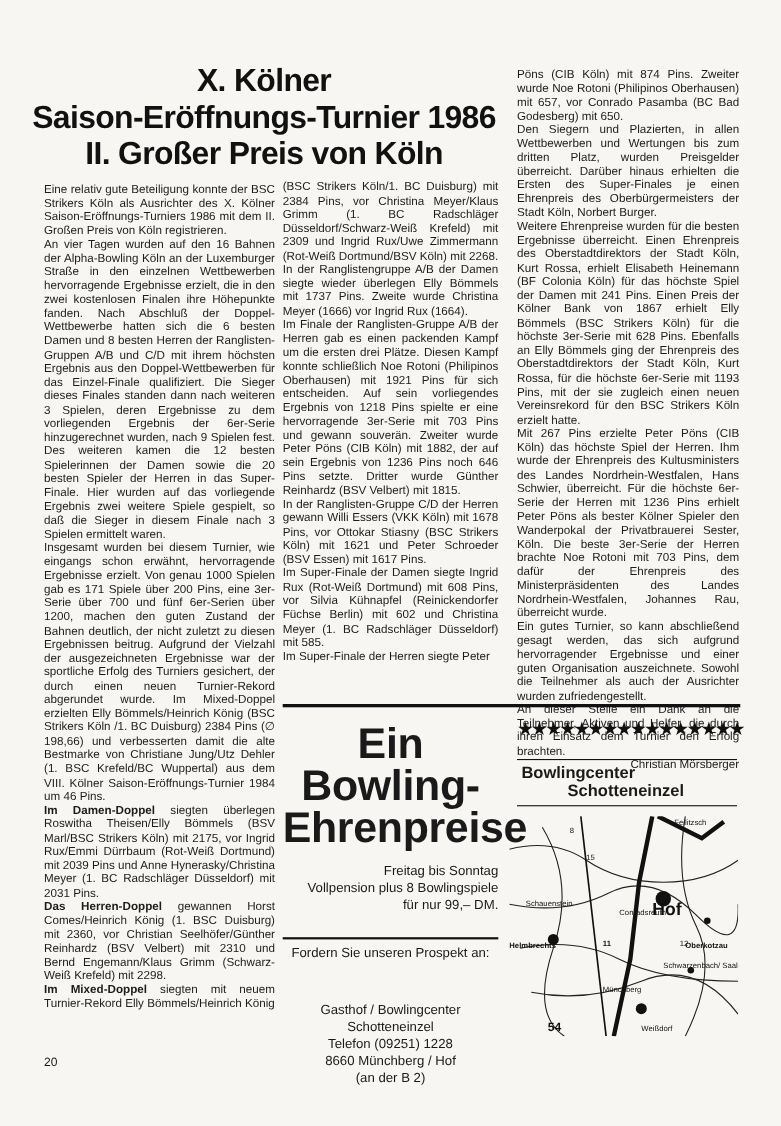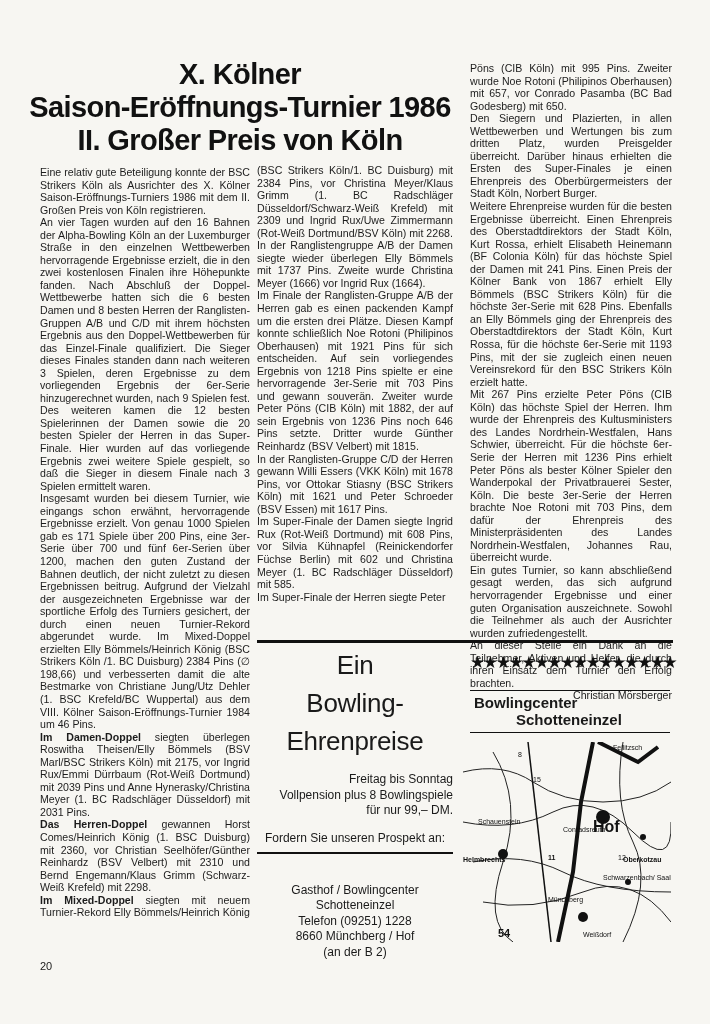--- a/index.html
+++ b/index.html
@@ -23,23 +23,23 @@
   }
   .col p { margin: 0; }
   .col .b { font-weight: bold; }
   #col1 { left: 40px; top: 166px; width: 210px; }
   #col2 { left: 257px; top: 164px; width: 196px; }
   #col3 { left: 470px; top: 62px; width: 202px; }
   .sig { text-align: right; }
   .pagenum { position: absolute; left: 40px; top: 960px; font-size: 11px; }
   .rule { position: absolute; background: #111; }
   .ad1 { position: absolute; left: 257px; top: 646px; width: 196px; text-align: center; }
-  .ad1 .hl { font-weight: normal; font-size: 26px; line-height: 38px; letter-spacing: -0.3px; margin-top: 0; }
+  .ad1 .hl { font-weight: bold; font-size: 39px; line-height: 38px; letter-spacing: -0.3px; margin-top: 12px; }
   .ad1 .body { font-size: 12px; line-height: 15.5px; margin-top: 12px; text-align: right; }
-  .ad1 .cta { font-size: 12px; margin-top: 12px; }
+  .ad1 .cta { font-size: 12px; margin-top: 28px; }
   .ad1 .addr { font-weight: normal; font-size: 12px; line-height: 15.5px; margin-top: 38px; }
   .stars { position: absolute; left: 470px; top: 652px; font-size: 17px; letter-spacing: -2.4px; color: #111; }
   .map-title { position: absolute; left: 474px; top: 694px; font-weight: bold; font-size: 15px; line-height: 17px; }
   .map-title .l2 { padding-left: 42px; }
   .map { position: absolute; left: 463px; top: 742px; width: 208px; height: 200px; }
   .map svg { width: 100%; height: 100%; }
 </style>
 </head>
 <body>
 
@@ -63,21 +63,21 @@
   <div class="col" id="col2">
     <p>(BSC Strikers Köln/1. BC Duisburg) mit 2384 Pins, vor Christina Meyer/Klaus Grimm (1. BC Radschläger Düsseldorf/Schwarz-Weiß Krefeld) mit 2309 und Ingrid Rux/Uwe Zimmermann (Rot-Weiß Dortmund/BSV Köln) mit 2268.</p>
     <p>In der Ranglistengruppe A/B der Damen siegte wieder überlegen Elly Bömmels mit 1737 Pins. Zweite wurde Christina Meyer (1666) vor Ingrid Rux (1664).</p>
     <p>Im Finale der Ranglisten-Gruppe A/B der Herren gab es einen packenden Kampf um die ersten drei Plätze. Diesen Kampf konnte schließlich Noe Rotoni (Philipinos Oberhausen) mit 1921 Pins für sich entscheiden. Auf sein vorliegendes Ergebnis von 1218 Pins spielte er eine hervorragende 3er-Serie mit 703 Pins und gewann souverän. Zweiter wurde Peter Pöns (CIB Köln) mit 1882, der auf sein Ergebnis von 1236 Pins noch 646 Pins setzte. Dritter wurde Günther Reinhardz (BSV Velbert) mit 1815.</p>
     <p>In der Ranglisten-Gruppe C/D der Herren gewann Willi Essers (VKK Köln) mit 1678 Pins, vor Ottokar Stiasny (BSC Strikers Köln) mit 1621 und Peter Schroeder (BSV Essen) mit 1617 Pins.</p>
     <p>Im Super-Finale der Damen siegte Ingrid Rux (Rot-Weiß Dortmund) mit 608 Pins, vor Silvia Kühnapfel (Reinickendorfer Füchse Berlin) mit 602 und Christina Meyer (1. BC Radschläger Düsseldorf) mit 585.</p>
     <p>Im Super-Finale der Herren siegte Peter</p>
   </div>
 
   <div class="col" id="col3">
-    <p>Pöns (CIB Köln) mit 995 Pins. Zweiter wurde Noe Rotoni (Philipinos Oberhausen) mit 657, vor Conrado Pasamba (BC Bad Godesberg) mit 650.</p>
+    <p>Pöns (CIB Köln) mit 874 Pins. Zweiter wurde Noe Rotoni (Philipinos Oberhausen) mit 657, vor Conrado Pasamba (BC Bad Godesberg) mit 650.</p>
     <p>Den Siegern und Plazierten, in allen Wettbewerben und Wertungen bis zum dritten Platz, wurden Preisgelder überreicht. Darüber hinaus erhielten die Ersten des Super-Finales je einen Ehrenpreis des Oberbürgermeisters der Stadt Köln, Norbert Burger.</p>
     <p>Weitere Ehrenpreise wurden für die besten Ergebnisse überreicht. Einen Ehrenpreis des Oberstadtdirektors der Stadt Köln, Kurt Rossa, erhielt Elisabeth Heinemann (BF Colonia Köln) für das höchste Spiel der Damen mit 241 Pins. Einen Preis der Kölner Bank von 1867 erhielt Elly Bömmels (BSC Strikers Köln) für die höchste 3er-Serie mit 628 Pins. Ebenfalls an Elly Bömmels ging der Ehrenpreis des Oberstadtdirektors der Stadt Köln, Kurt Rossa, für die höchste 6er-Serie mit 1193 Pins, mit der sie zugleich einen neuen Vereinsrekord für den BSC Strikers Köln erzielt hatte.</p>
     <p>Mit 267 Pins erzielte Peter Pöns (CIB Köln) das höchste Spiel der Herren. Ihm wurde der Ehrenpreis des Kultusministers des Landes Nordrhein-Westfalen, Hans Schwier, überreicht. Für die höchste 6er-Serie der Herren mit 1236 Pins erhielt Peter Pöns als bester Kölner Spieler den Wanderpokal der Privatbrauerei Sester, Köln. Die beste 3er-Serie der Herren brachte Noe Rotoni mit 703 Pins, dem dafür der Ehrenpreis des Ministerpräsidenten des Landes Nordrhein-Westfalen, Johannes Rau, überreicht wurde.</p>
     <p>Ein gutes Turnier, so kann abschließend gesagt werden, das sich aufgrund hervorragender Ergebnisse und einer guten Organisation auszeichnete. Sowohl die Teilnehmer als auch der Ausrichter wurden zufriedengestellt.</p>
     <p>An dieser Stelle ein Dank an die Teilnehmer, Aktiven und Helfer, die durch ihren Einsatz dem Turnier den Erfolg brachten.</p>
     <p class="sig">Christian Mörsberger</p>
   </div>
 
   <div class="rule" style="left:257px; top:640px; width:416px; height:3px;"></div>
 

